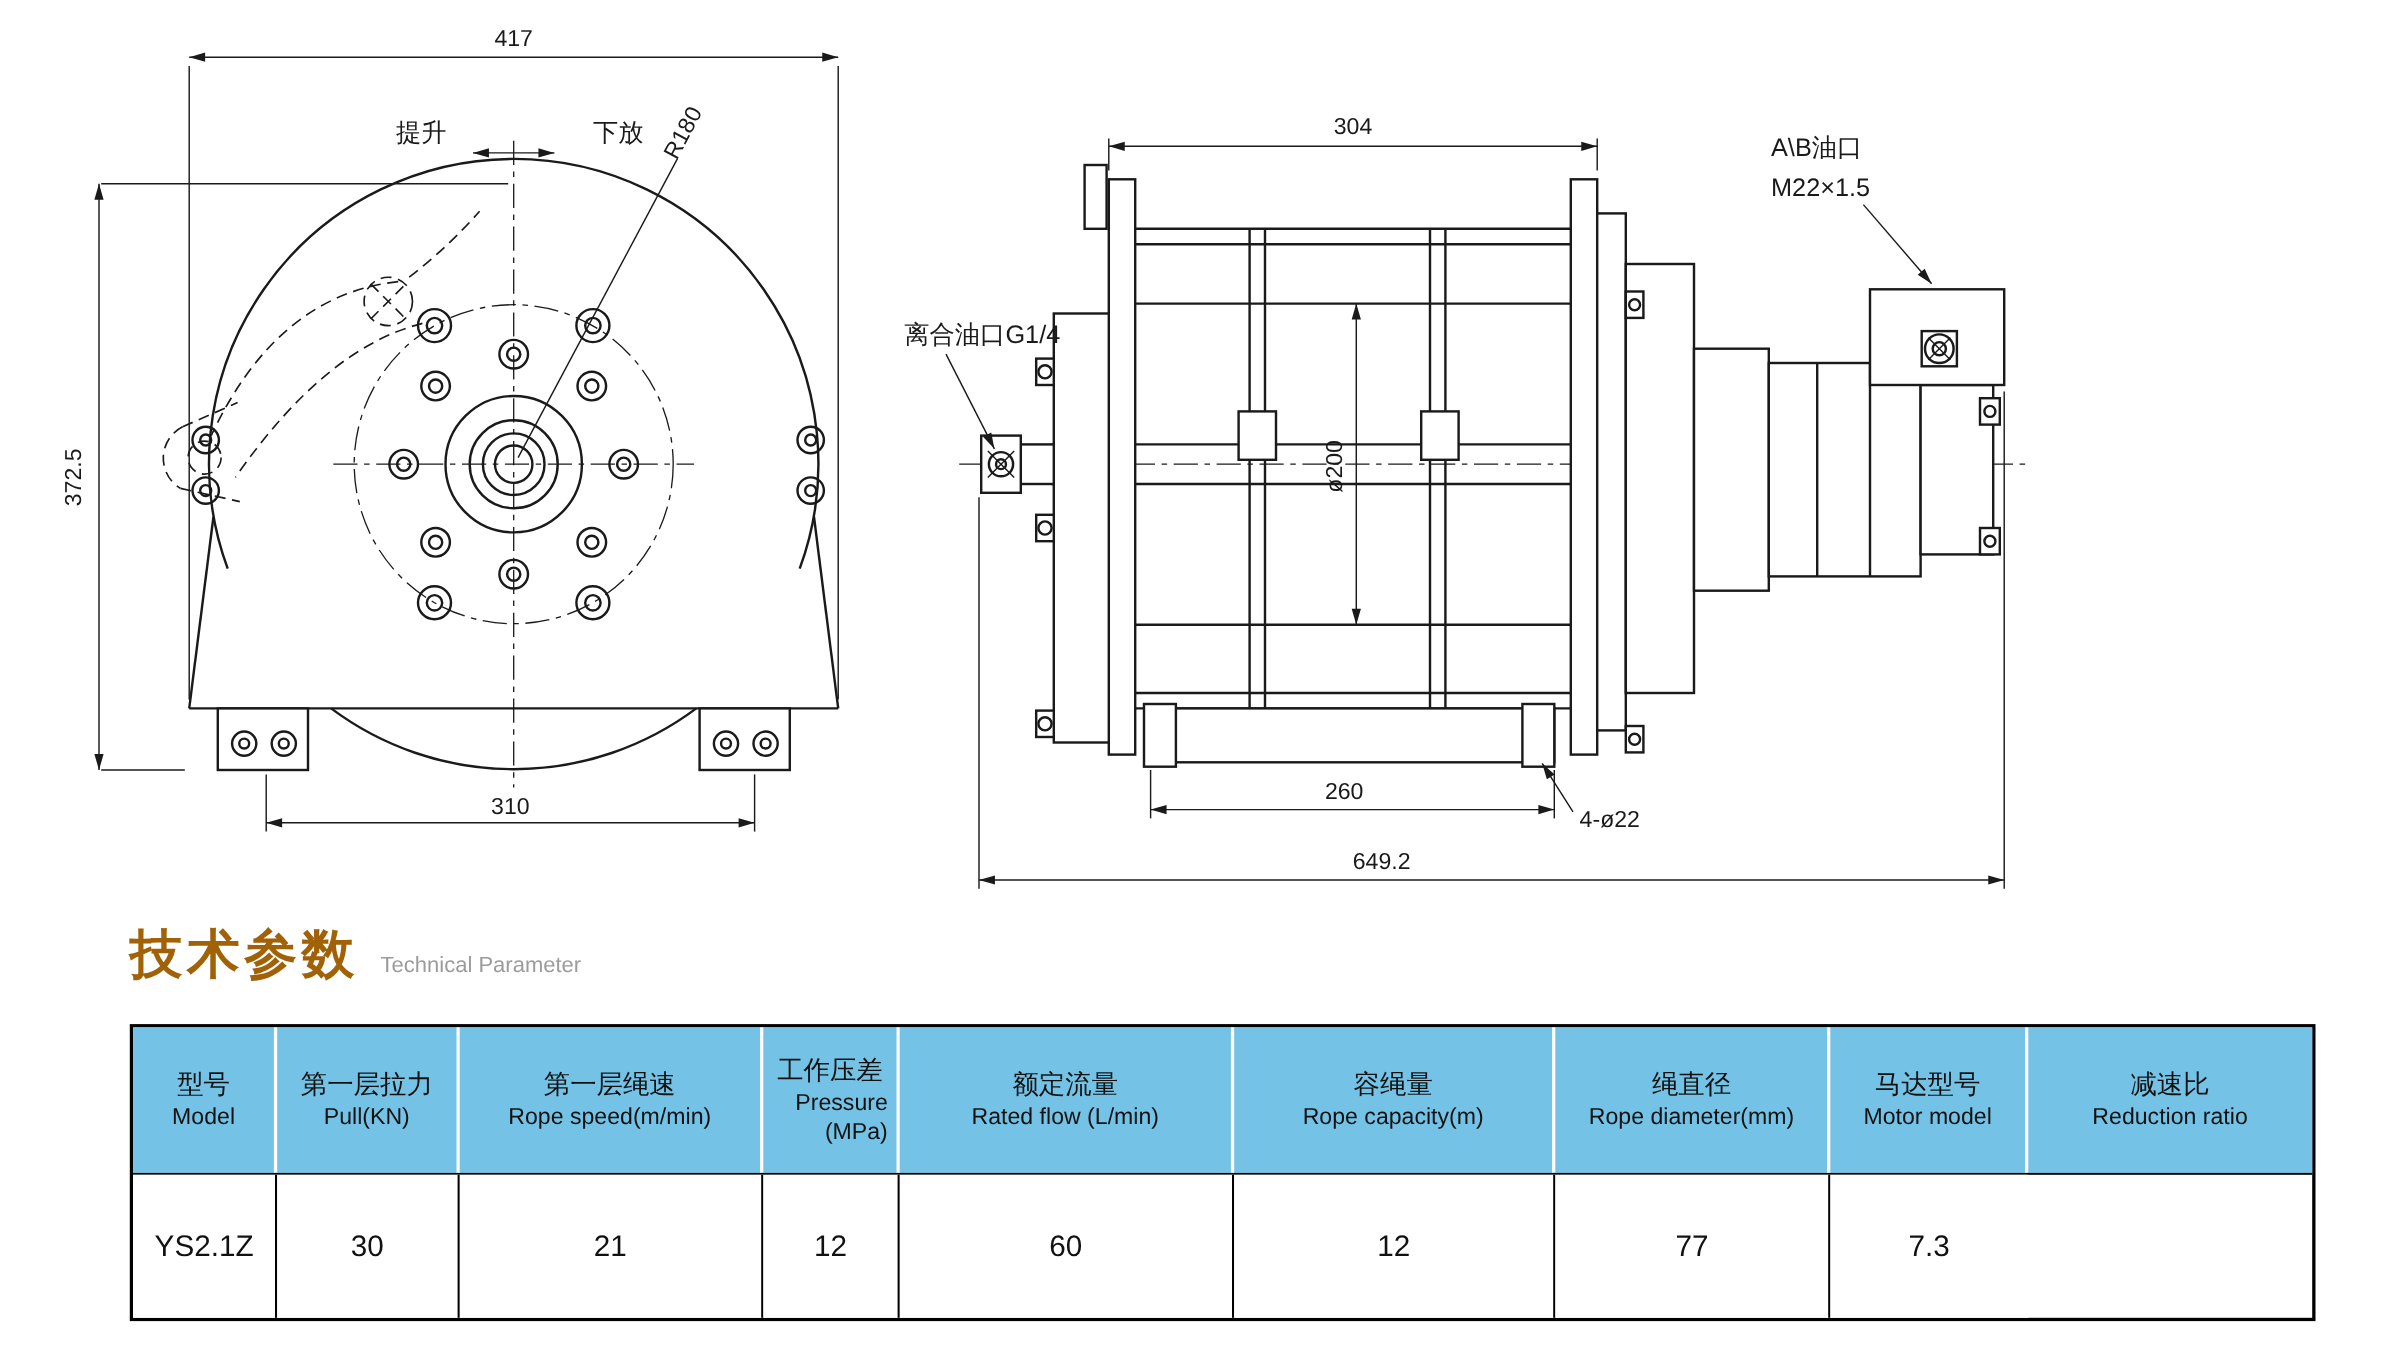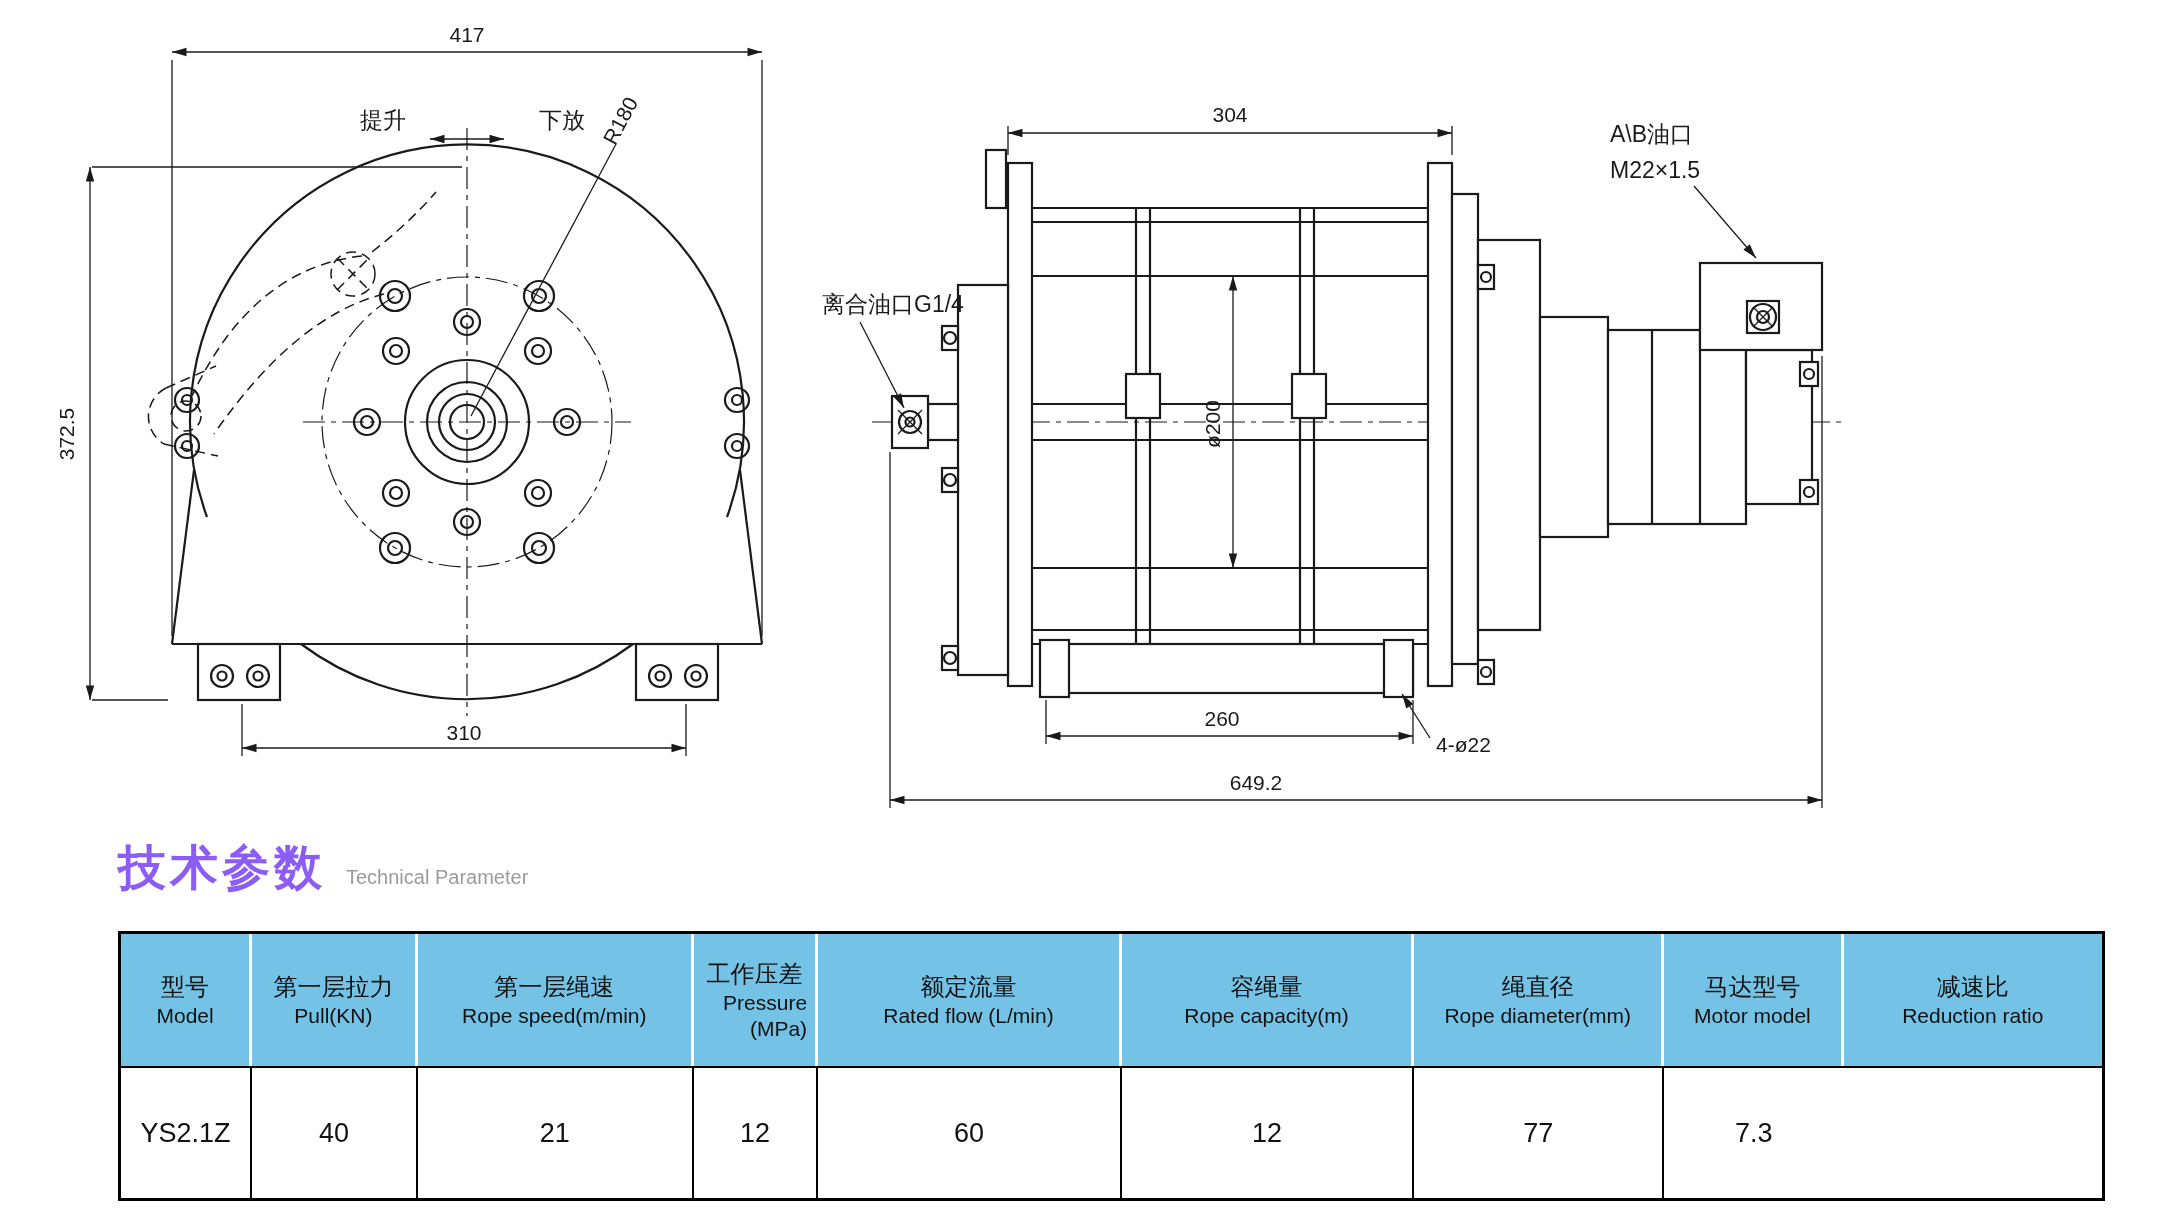--- a/index.html
+++ b/index.html
@@ -10,21 +10,21 @@
   .olf{stroke:#1a1a1a;stroke-width:2.2;fill:#ffffff}
   .thin{stroke:#1a1a1a;stroke-width:1.3;fill:none}
   .cl{stroke:#1a1a1a;stroke-width:1.2;fill:none;stroke-dasharray:22 6 5 6}
   .dash{stroke:#1a1a1a;stroke-width:1.5;fill:none;stroke-dasharray:10 6}
   .dim{stroke:#1a1a1a;stroke-width:1.3;fill:none}
   text{fill:#1a1a1a}
   .dt{font-size:21px;font-family:"Liberation Sans",sans-serif}
   .cn-lab{font-size:23px;font-family:"Liberation Sans",sans-serif}
   
   .section-title{position:absolute;left:118px;top:836px;display:flex;align-items:baseline;gap:20px}
-  .t-cn{font-size:48px;font-weight:700;color:#8b5cf6;letter-spacing:4px}
+  .t-cn{font-size:48px;font-weight:700;color:#a16207;letter-spacing:4px}
   .t-en{font-size:20px;color:#9b9b9b}
   
   .param-table{position:absolute;left:118px;top:931px;width:1987px;border:3px solid #000;background:#fff}
   .trow{display:grid;grid-template-columns:6.62% 8.36% 13.94% 6.27% 15.33% 14.77% 12.61% 9.06% 13.04%}
   .trow.head{border-bottom:2.5px solid #000}
   .th{background:#74c3e6;min-height:132px;display:flex;flex-direction:column;justify-content:center;align-items:center;text-align:right;padding:6px 8px;border-right:3px solid #fff}
   .th:last-child{border-right:none}
   .th .cn{font-size:24px;line-height:1.35;color:#111}
   .th .en{font-size:21px;line-height:1.25;color:#111}
   .td{height:130px;display:flex;align-items:center;justify-content:center;font-size:27px;border-right:2px solid #000;background:#fff}
@@ -319,21 +319,21 @@
       <div class="cn">马达型号</div>
       <div class="en">Motor model</div>
     </div>
     <div class="th">
       <div class="cn">减速比</div>
       <div class="en">Reduction ratio</div>
     </div>
   </div>
   <div class="trow body">
     <div class="td">YS2.1Z</div>
-    <div class="td">40</div>
+    <div class="td">30</div>
     <div class="td">21</div>
     <div class="td">12</div>
     <div class="td">60</div>
     <div class="td">12</div>
     <div class="td">77</div>
     <div class="td">7.3</div>
   </div>
 </div>
 
 </body></html>

